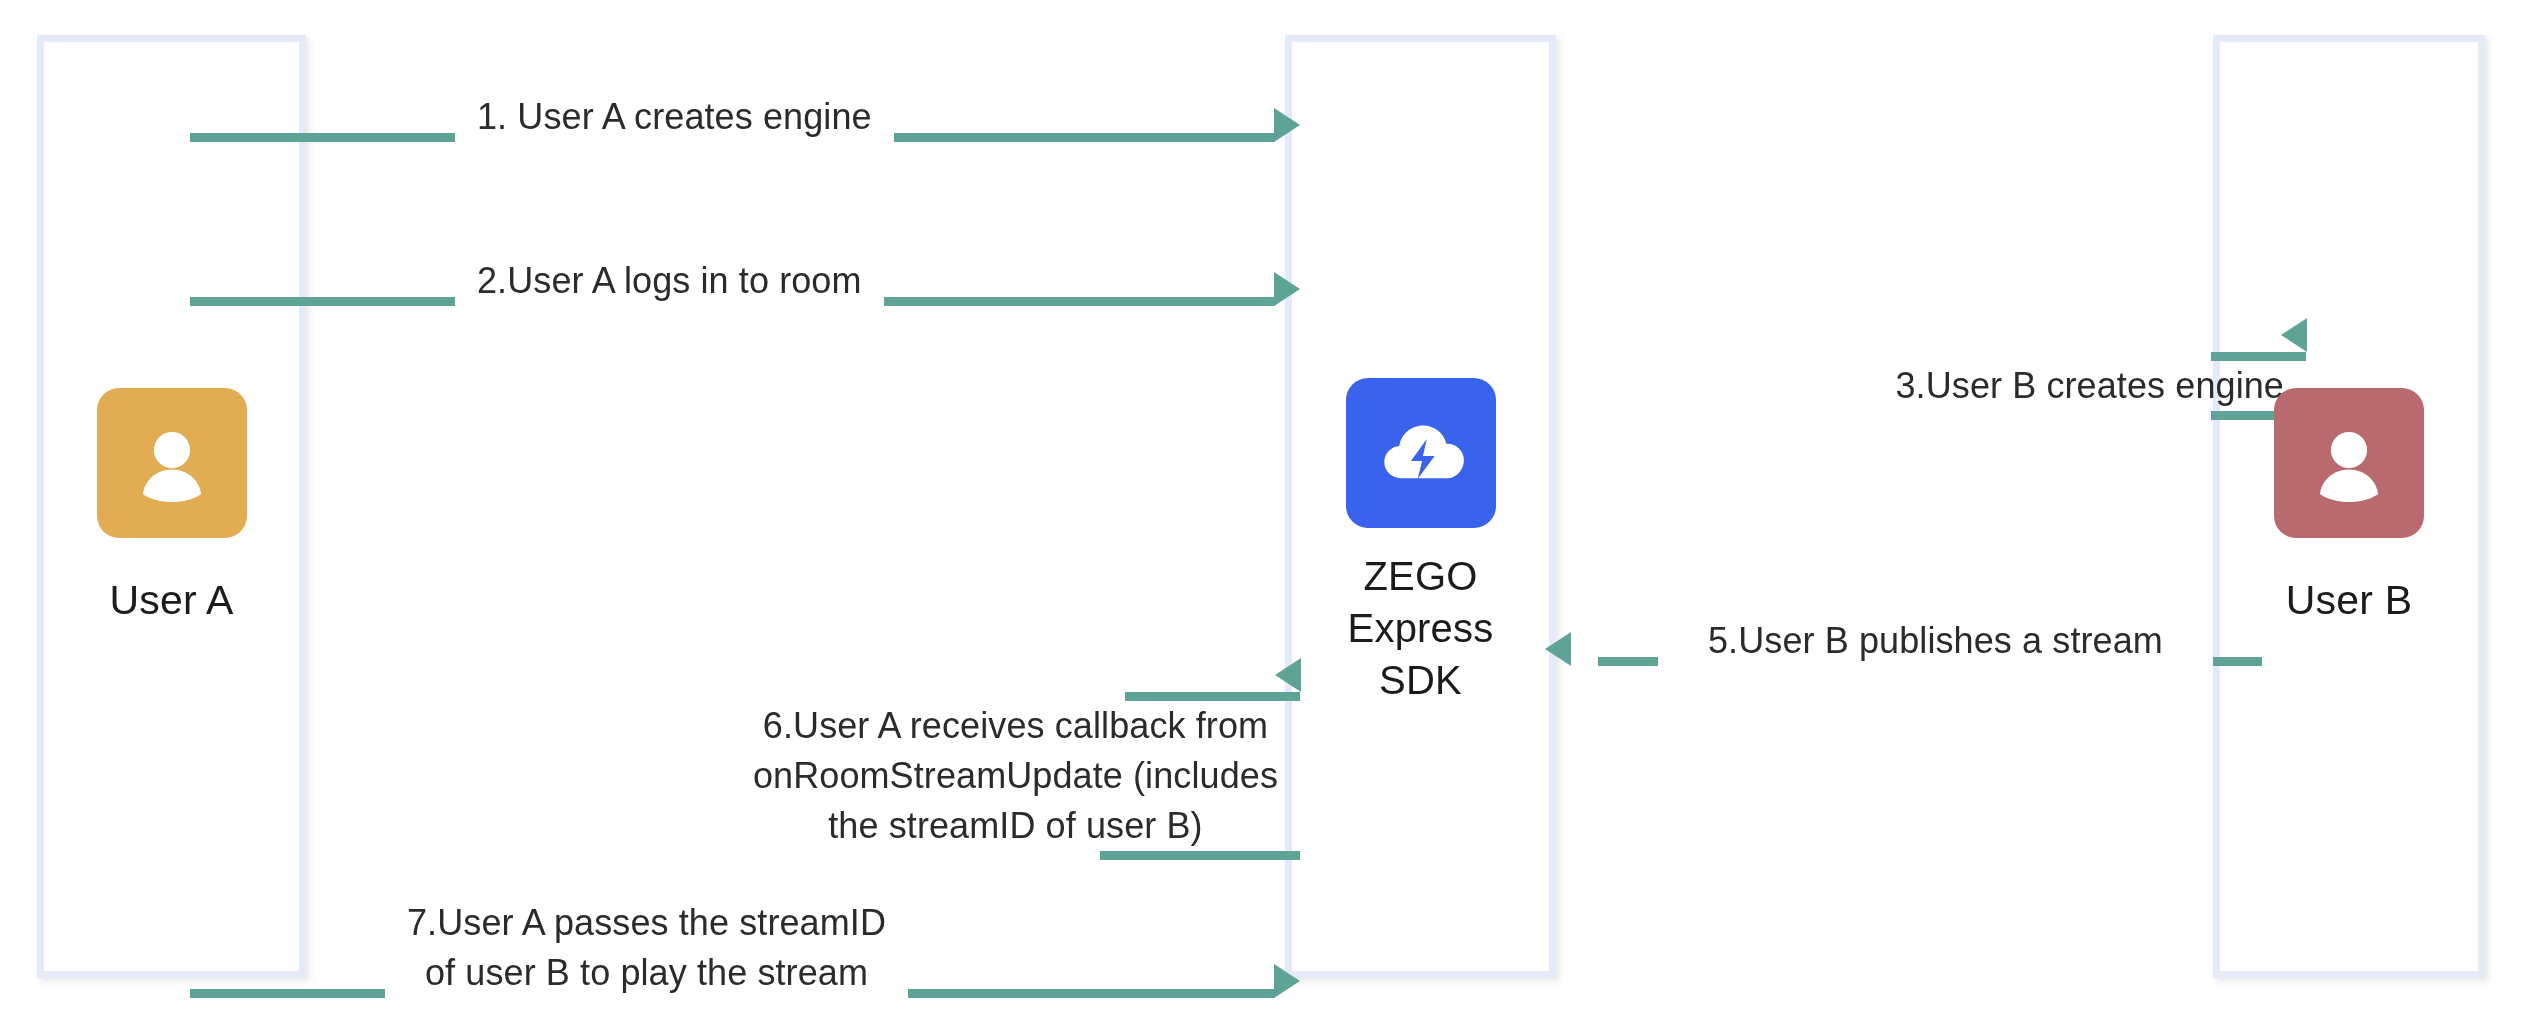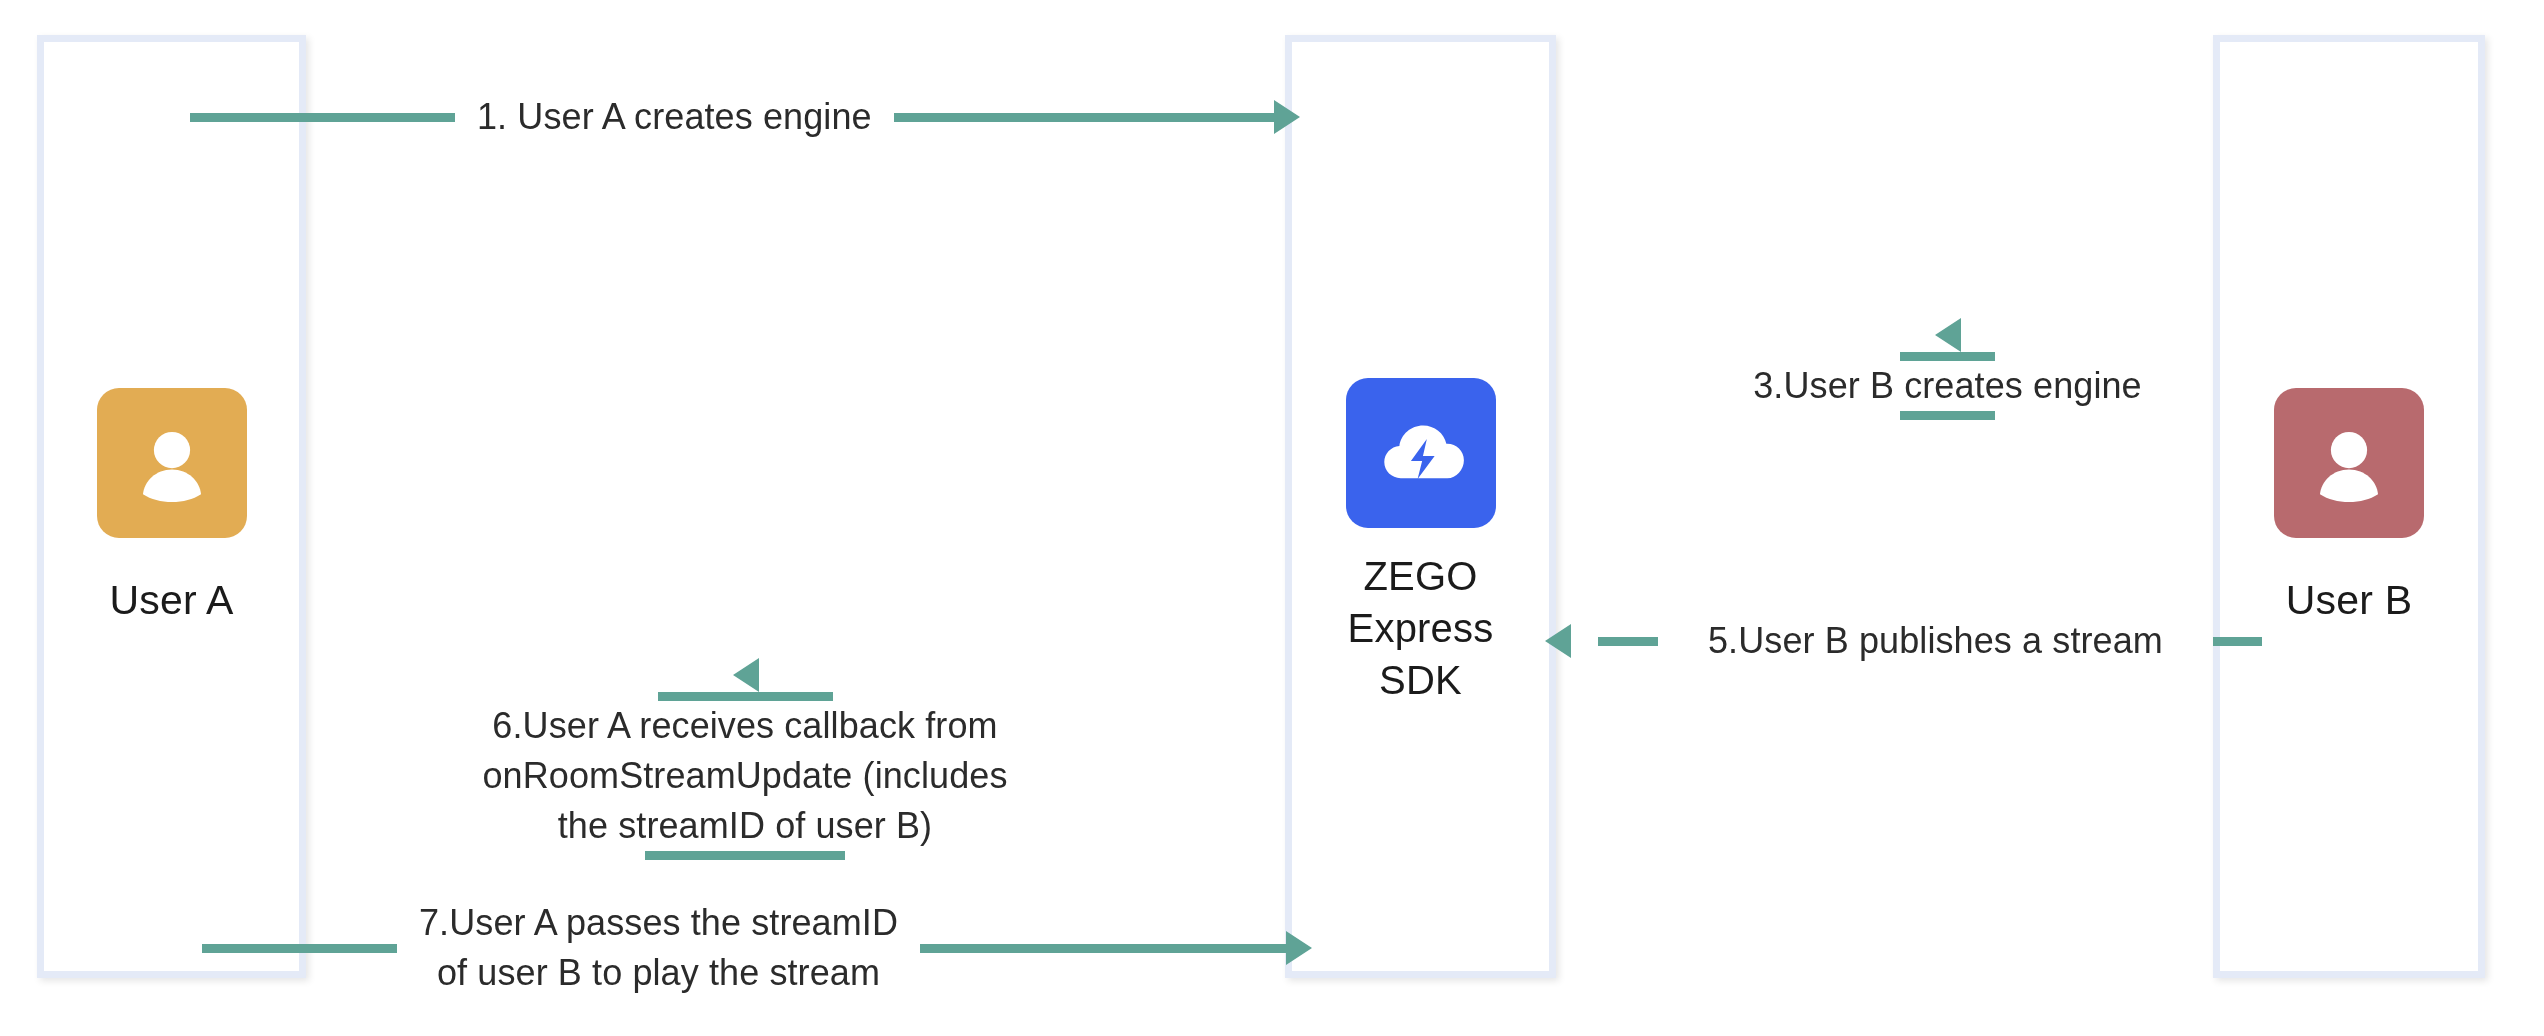--- a/index.html
+++ b/index.html
@@ -73,21 +73,21 @@
   .actor-center .actor-caption {
     margin-top: 22px;
     font-size: 40px;
     line-height: 52px;
   }
 
   
   .arrow-row {
     position: absolute;
     display: flex;
-    align-items: center;
+    align-items: flex-end;
     z-index: 2;
   }
   .arrow-seg {
     height: 9px;
     background: #5fa396;
     flex: none;
   }
   .arrow-seg.grow { flex: 1 1 auto; }
 
   .head {
@@ -117,21 +117,21 @@
     padding: 0 22px;
     flex: none;
     letter-spacing: 0.1px;
   }
 
   
   
   .row-1 { left: 190px;  width: 1110px; top: 92px;  }
   .row-2 { left: 190px;  width: 1110px; top: 256px; }
   .row-6 { left: 190px;  width: 1110px; top: 658px; flex-direction: column; }
-  .row-7 { left: 202px;  width: 1110px; top: 898px; }
+  .row-7 { left: 190px;  width: 1110px; top: 898px; }
 
   
   .row-3 { left: 1589px; width: 717px; top: 318px; flex-direction: column; }
   .row-4 { left: 1545px; width: 717px; top: 450px; }
   .row-5 { left: 1545px; width: 717px; top: 616px; gap: 28px; }
 
   
   .row-1 .seg-a { width: 265px; }
   .row-1 .seg-b { width: 200px; }
   .row-2 .seg-a { width: 265px; }
@@ -188,20 +188,26 @@
 SDK</div>
   </div>
 
   <div class="arrow-row row-1">
     <div class="arrow-seg seg-a"></div>
     <div class="arrow-label">1. User A creates engine</div>
     <div class="arrow-seg seg-b grow"></div>
     <div class="head head-right"></div>
   </div>
 
+  <div class="arrow-row row-2">
+    <div class="arrow-seg seg-a"></div>
+    <div class="arrow-label">2.User A logs in to room</div>
+    <div class="arrow-seg seg-b grow"></div>
+    <div class="head head-right"></div>
+  </div>
 
   <div class="arrow-row row-3">
     <div class="head head-left"></div>
     <div class="arrow-seg seg-a"></div>
     <div class="arrow-label">3.User B creates engine</div>
     <div class="arrow-seg seg-b grow"></div>
   </div>
 
 
   <div class="arrow-row row-5">

